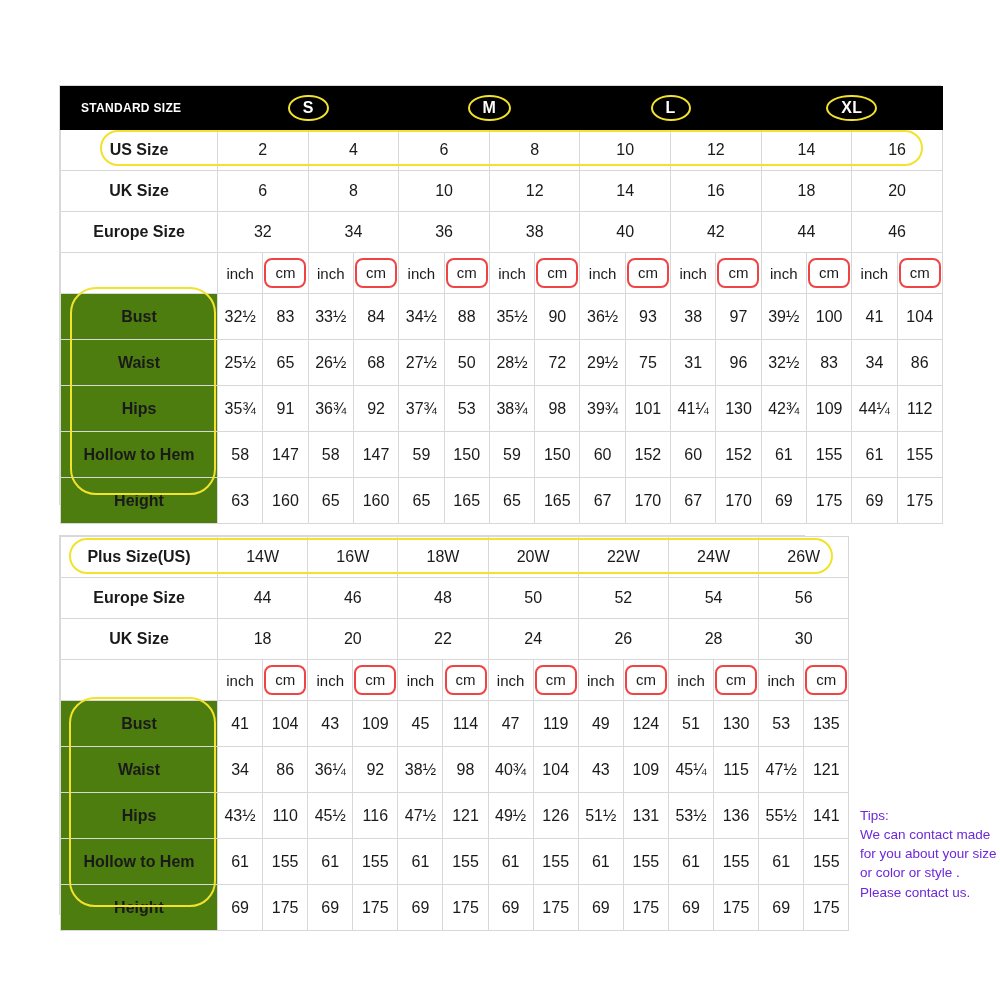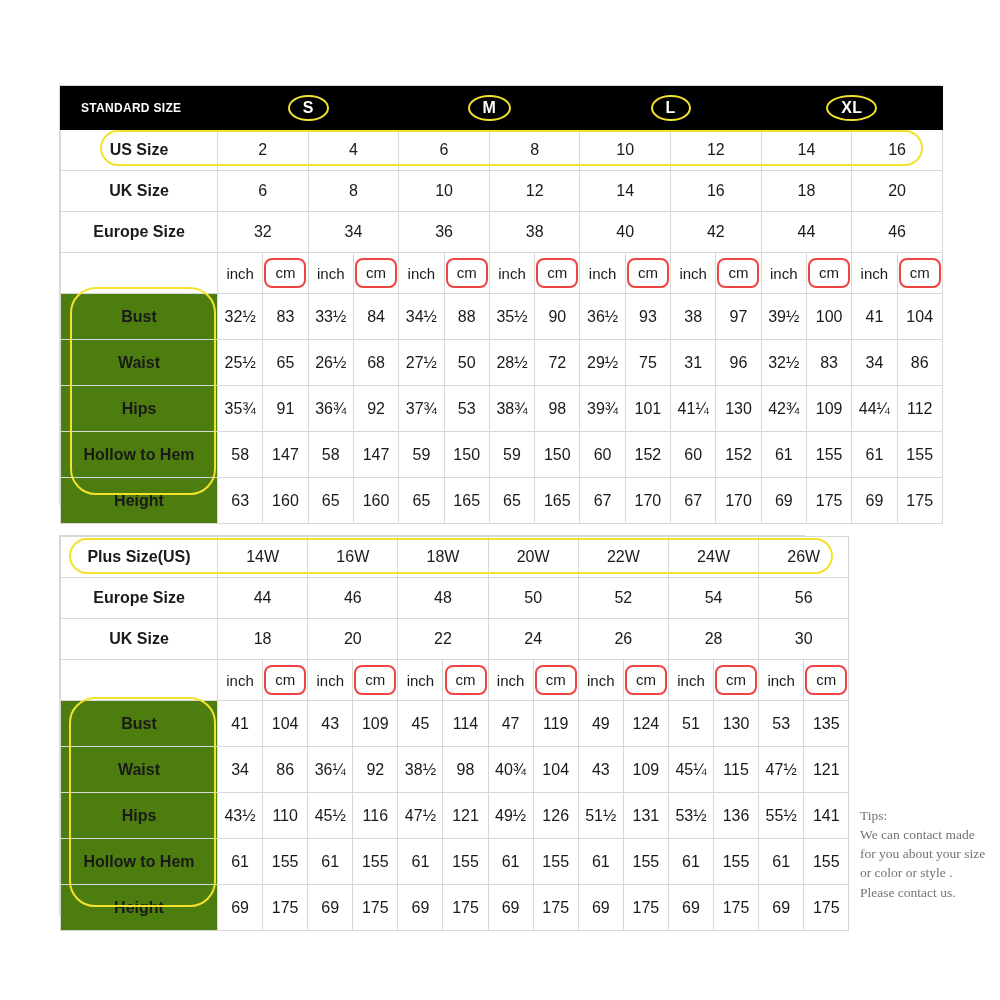--- a/index.html
+++ b/index.html
@@ -125,24 +125,24 @@
     pointer-events: none;
     box-sizing: border-box;
   }
 
   
   #tips {
     position: absolute;
     left: 860px;
     top: 806px;
     width: 135px;
-    color: #737373;
+    color: #6d28d9;
     font-size: 13.5px;
     line-height: 1.42;
-    font-family: Liberation Serif, serif;
+    font-family: Liberation Sans, sans-serif;
   }
   #tips div { white-space: nowrap; }
 </style>
 </head>
 <body>
 
 <div id="page">
 
   <div class="chart" id="standard-chart">
     <table class="size-table">

